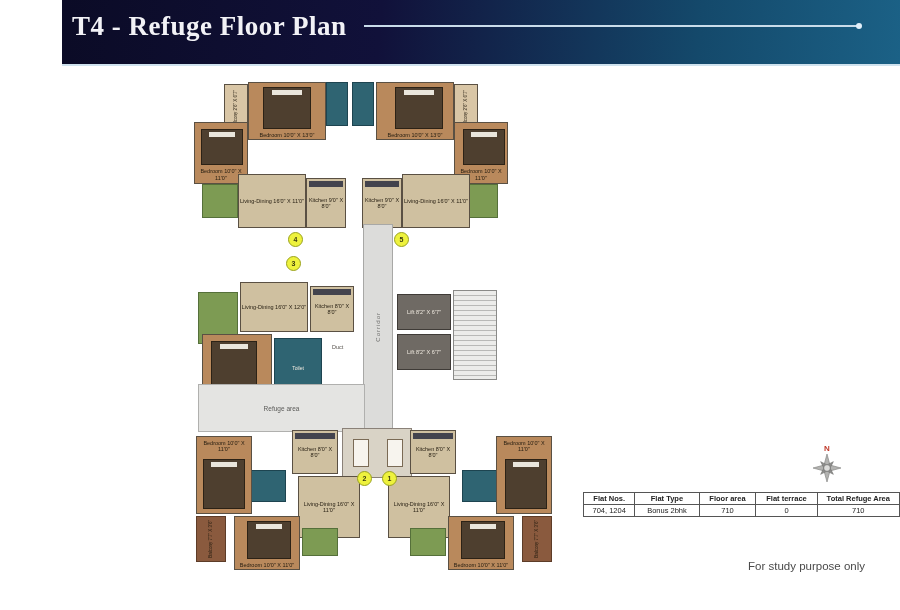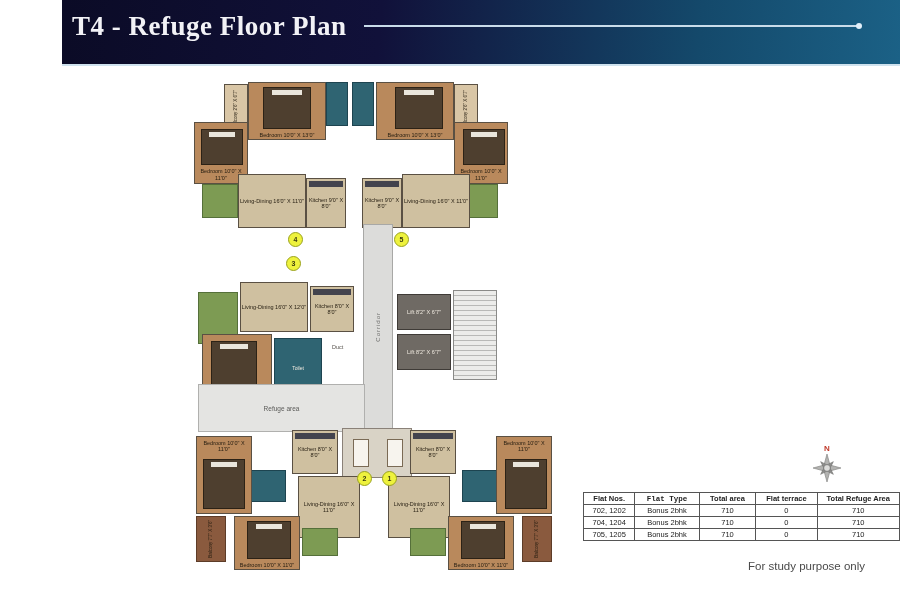--- a/index.html
+++ b/index.html
@@ -204,46 +204,32 @@
       <polygon points="15,1 18,12 29,15 18,18 15,29 12,18 1,15 12,12" fill="#b3b3b1" stroke="#7c7c7a" stroke-width="0.6"></polygon>
       <polygon points="15,6 17.2,12.8 24,15 17.2,17.2 15,24 12.8,17.2 6,15 12.8,12.8" fill="#8c8c8a" stroke="#6a6a68" stroke-width="0.5" transform="rotate(45 15 15)"></polygon>
       <circle cx="15" cy="15" r="3.4" fill="#dcdcda" stroke="#666" stroke-width="0.7"></circle>
     </svg>
   </div>
 
   <table class="atable">
     <thead>
       <tr>
         <th style="width:48px;">Flat Nos.</th>
-        <th style="width:62px;font-family:Liberation Mono, monospace;">Flat Type</th>
-        <th style="width:54px;">Total area</th>
+        <th style="width:62px;">Flat Type</th>
+        <th style="width:54px;">Floor area</th>
         <th style="width:58px;">Flat terrace</th>
         <th style="width:82px;">Total Refuge Area</th>
       </tr>
     </thead>
     <tbody>
-      <tr>
-        <td>702, 1202</td>
-        <td>Bonus 2bhk</td>
-        <td>710</td>
-        <td>0</td>
-        <td>710</td>
-      </tr>
       <tr>
         <td>704, 1204</td>
         <td>Bonus 2bhk</td>
         <td>710</td>
         <td>0</td>
         <td>710</td>
       </tr>
-      <tr>
-        <td>705, 1205</td>
-        <td>Bonus 2bhk</td>
-        <td>710</td>
-        <td>0</td>
-        <td>710</td>
-      </tr>
     </tbody>
   </table>
 
   <div class="study">For study purpose only</div>
 
 </div>
 
 </body></html>

